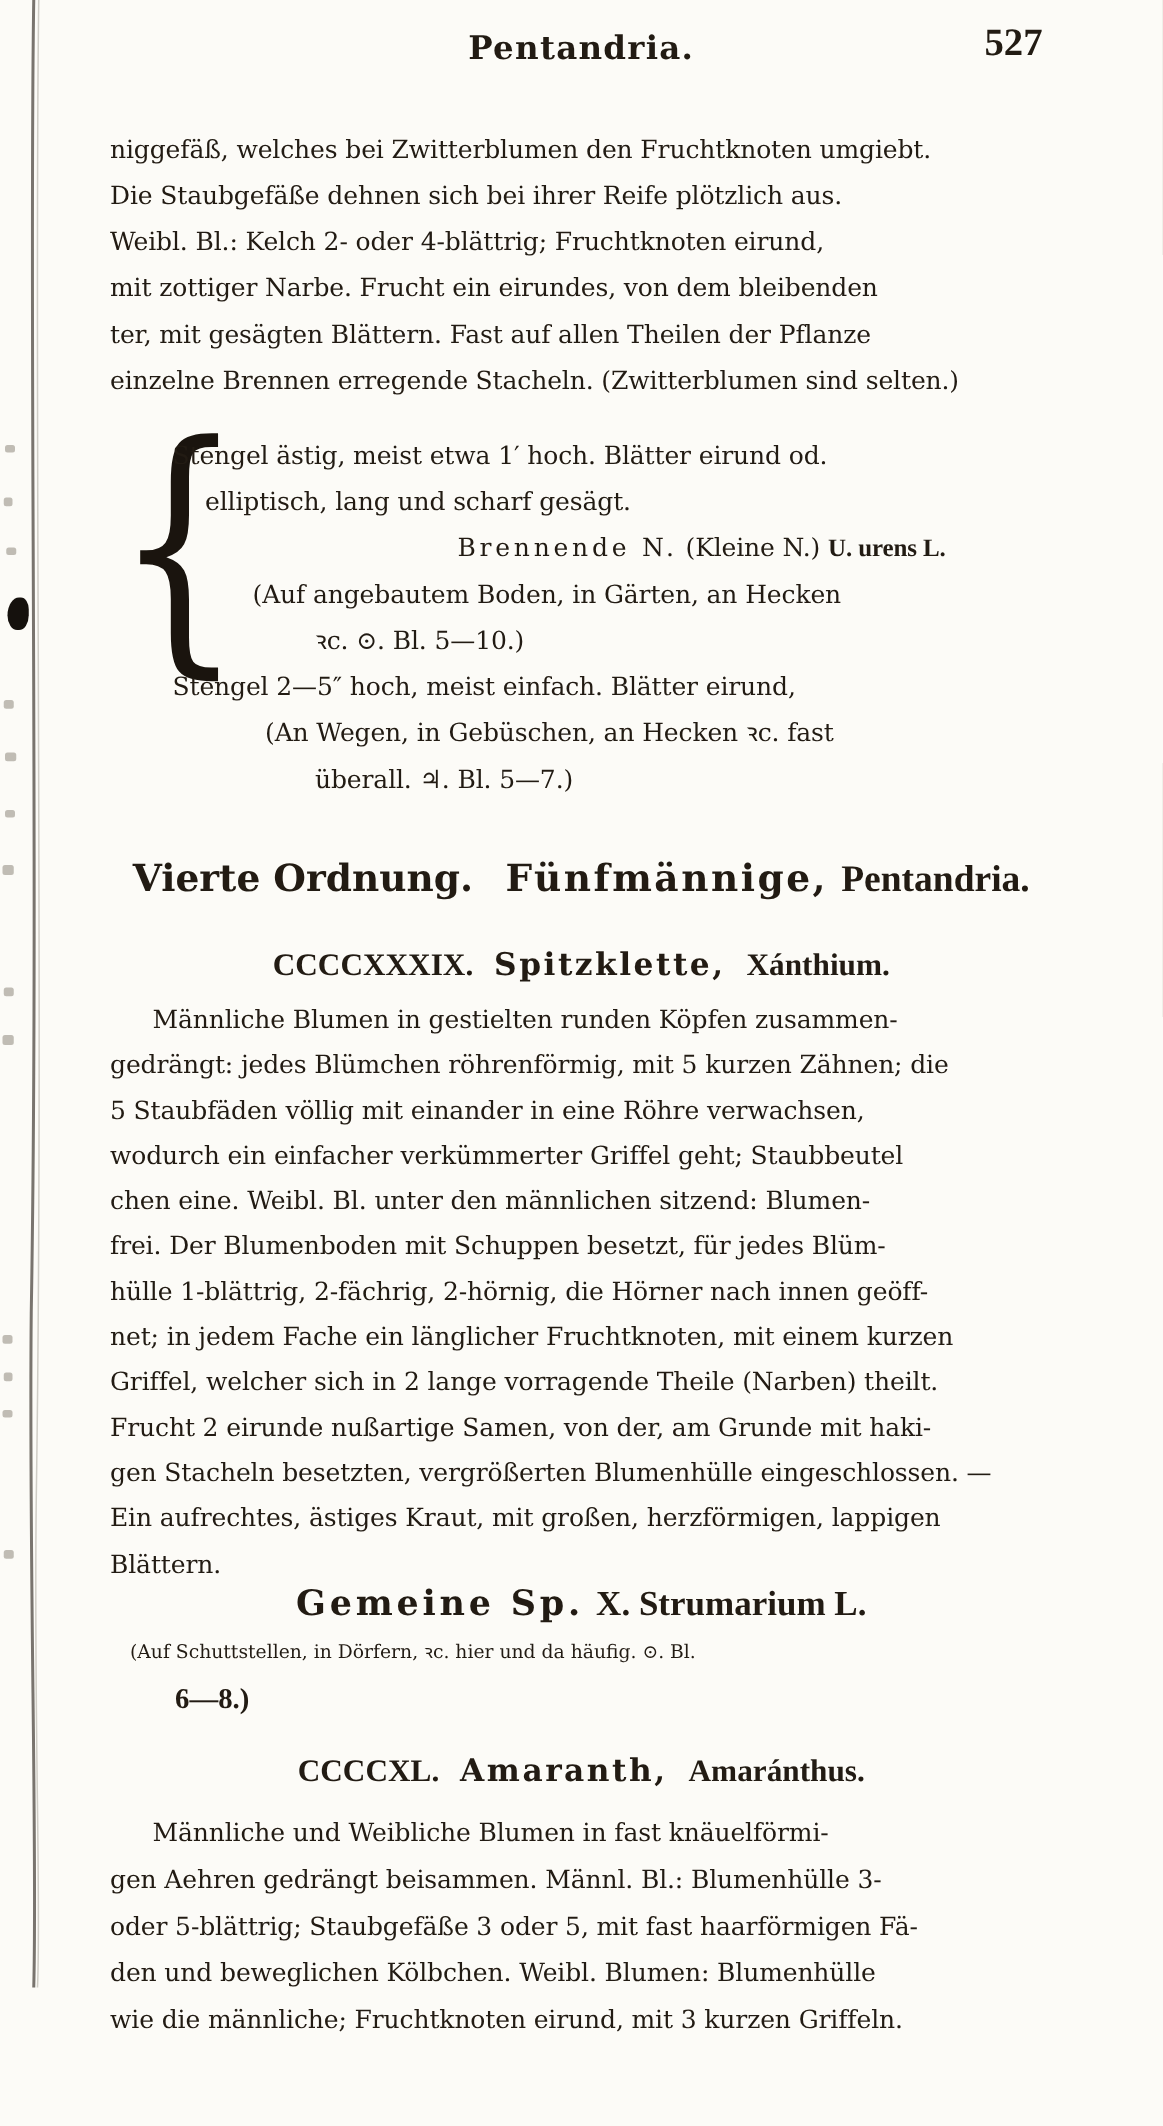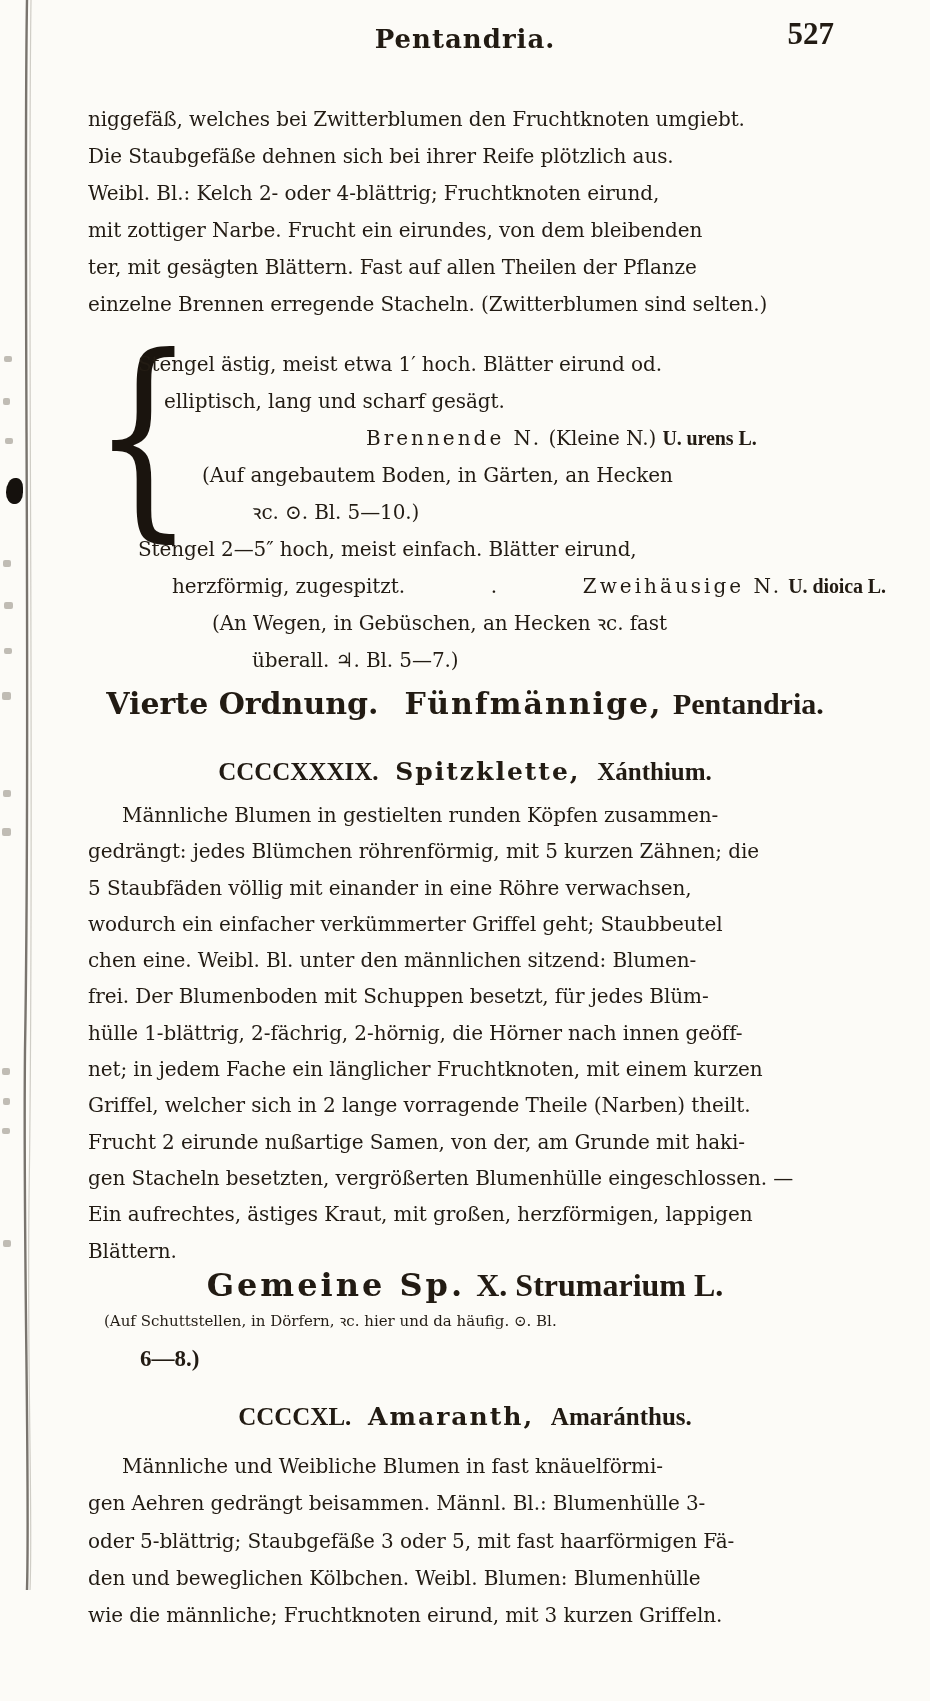--- a/index.html
+++ b/index.html
@@ -37,21 +37,21 @@
   .h-order .gap{ display:inline-block; width:26px; }
   .h-genus{
     position:absolute; left:0; width:100%; text-align:center;
     font-size:25px; font-weight:bold; white-space:nowrap;
   }
   .h-genus span{ margin:0 4px; }
   .bodytxt{ position:absolute; left:88px; width:810px; }
   .bodytxt .line{ height:36.3px; line-height:36.3px; font-size:20px; }
   .sp-head{
     position:absolute; left:0; width:100%; text-align:center;
-    font-size:32px; font-weight:bold; white-space:nowrap;
+    font-size:28px; font-weight:bold; white-space:nowrap;
   }
   .hab1{ position:absolute; left:104px; font-size:15px; line-height:37px; white-space:nowrap; }
   .hab2{ position:absolute; left:140px; font-size:23px; line-height:37px; font-weight:bold;
          font-family:"Liberation Serif","DejaVu Serif",serif; }
   .binding{ position:absolute; left:0; top:0; }
   .bleed{ position:absolute; background:#8e887d; opacity:.55; border-radius:2px; }
   .blob{ position:absolute; left:6px; top:478px; width:17px; height:26px;
          background:#15110d; border-radius:60% 40% 50% 50%; }
 </style>
 </head>
@@ -95,25 +95,20 @@
     <div class="line">Stengel ästig, meist etwa 1′ hoch.  Blätter eirund od.</div>
     <div class="line" style="margin-left:26px">elliptisch, lang und scharf gesägt.</div>
     <div class="line" style="margin-left:228px">
       <span class="sp">Brennende N.</span>
       <span>(Kleine N.)</span>
       <span class="latin">U. urens L.</span>
     </div>
     <div class="line" style="margin-left:64px">(Auf angebautem Boden, in Gärten, an Hecken</div>
     <div class="line" style="margin-left:114px">ꝛc. ⊙. Bl. 5—10.)</div>
     <div class="line">Stengel 2—5″ hoch, meist einfach.  Blätter eirund,</div>
-    <div class="line flexline" style="margin-left:34px">
-      <span>herzförmig, zugespitzt.</span>
-      <span>.</span>
-      <span><span class="sp">Zweihäusige N.</span> <span class="latin">U. dioica L.</span></span>
-    </div>
     <div class="line" style="margin-left:74px">(An Wegen, in Gebüschen, an Hecken ꝛc. fast</div>
     <div class="line" style="margin-left:114px">überall. ♃. Bl. 5—7.)</div>
   </div>
 
   <div class="h-order">
     <span>Vierte Ordnung.</span><span class="gap"></span><span class="sp2">Fünfmännige,</span>
     <span class="latin">Pentandria.</span>
   </div>
 
   <div class="h-genus" style="top:757px">

